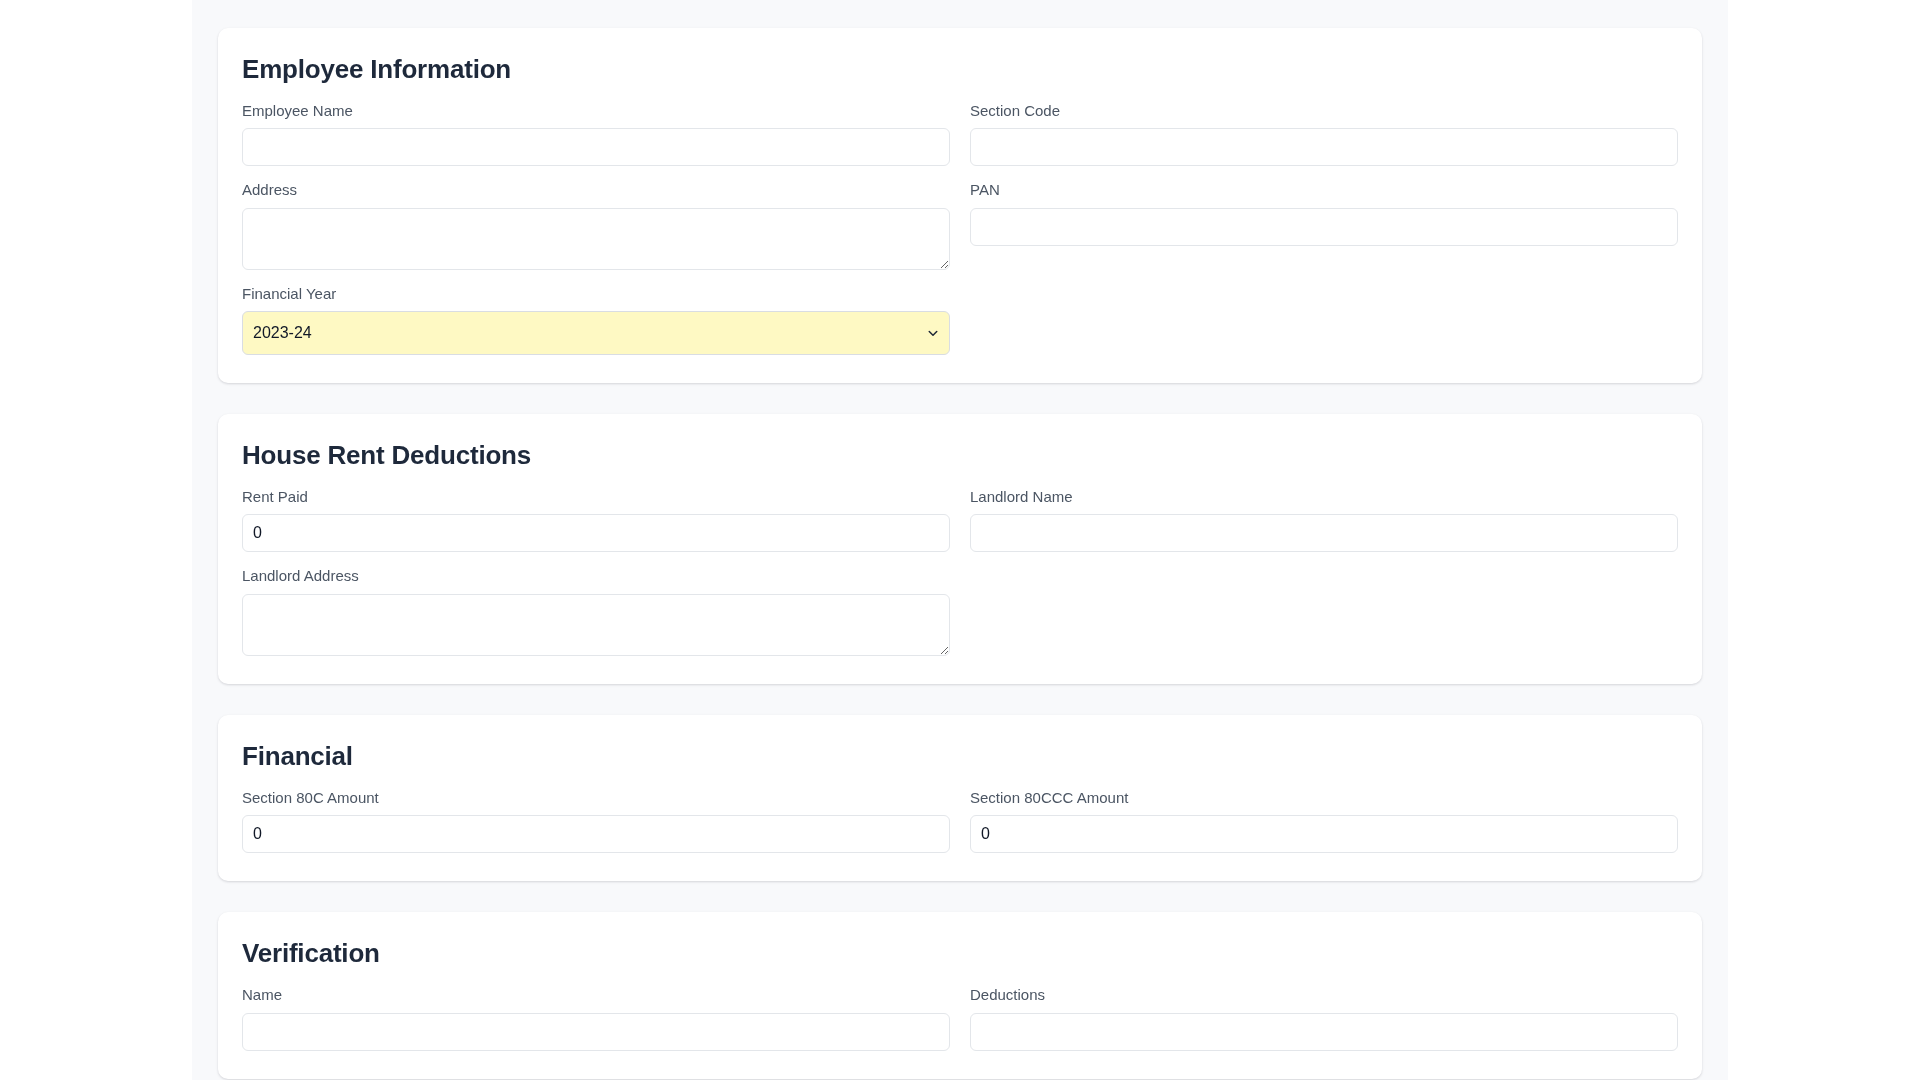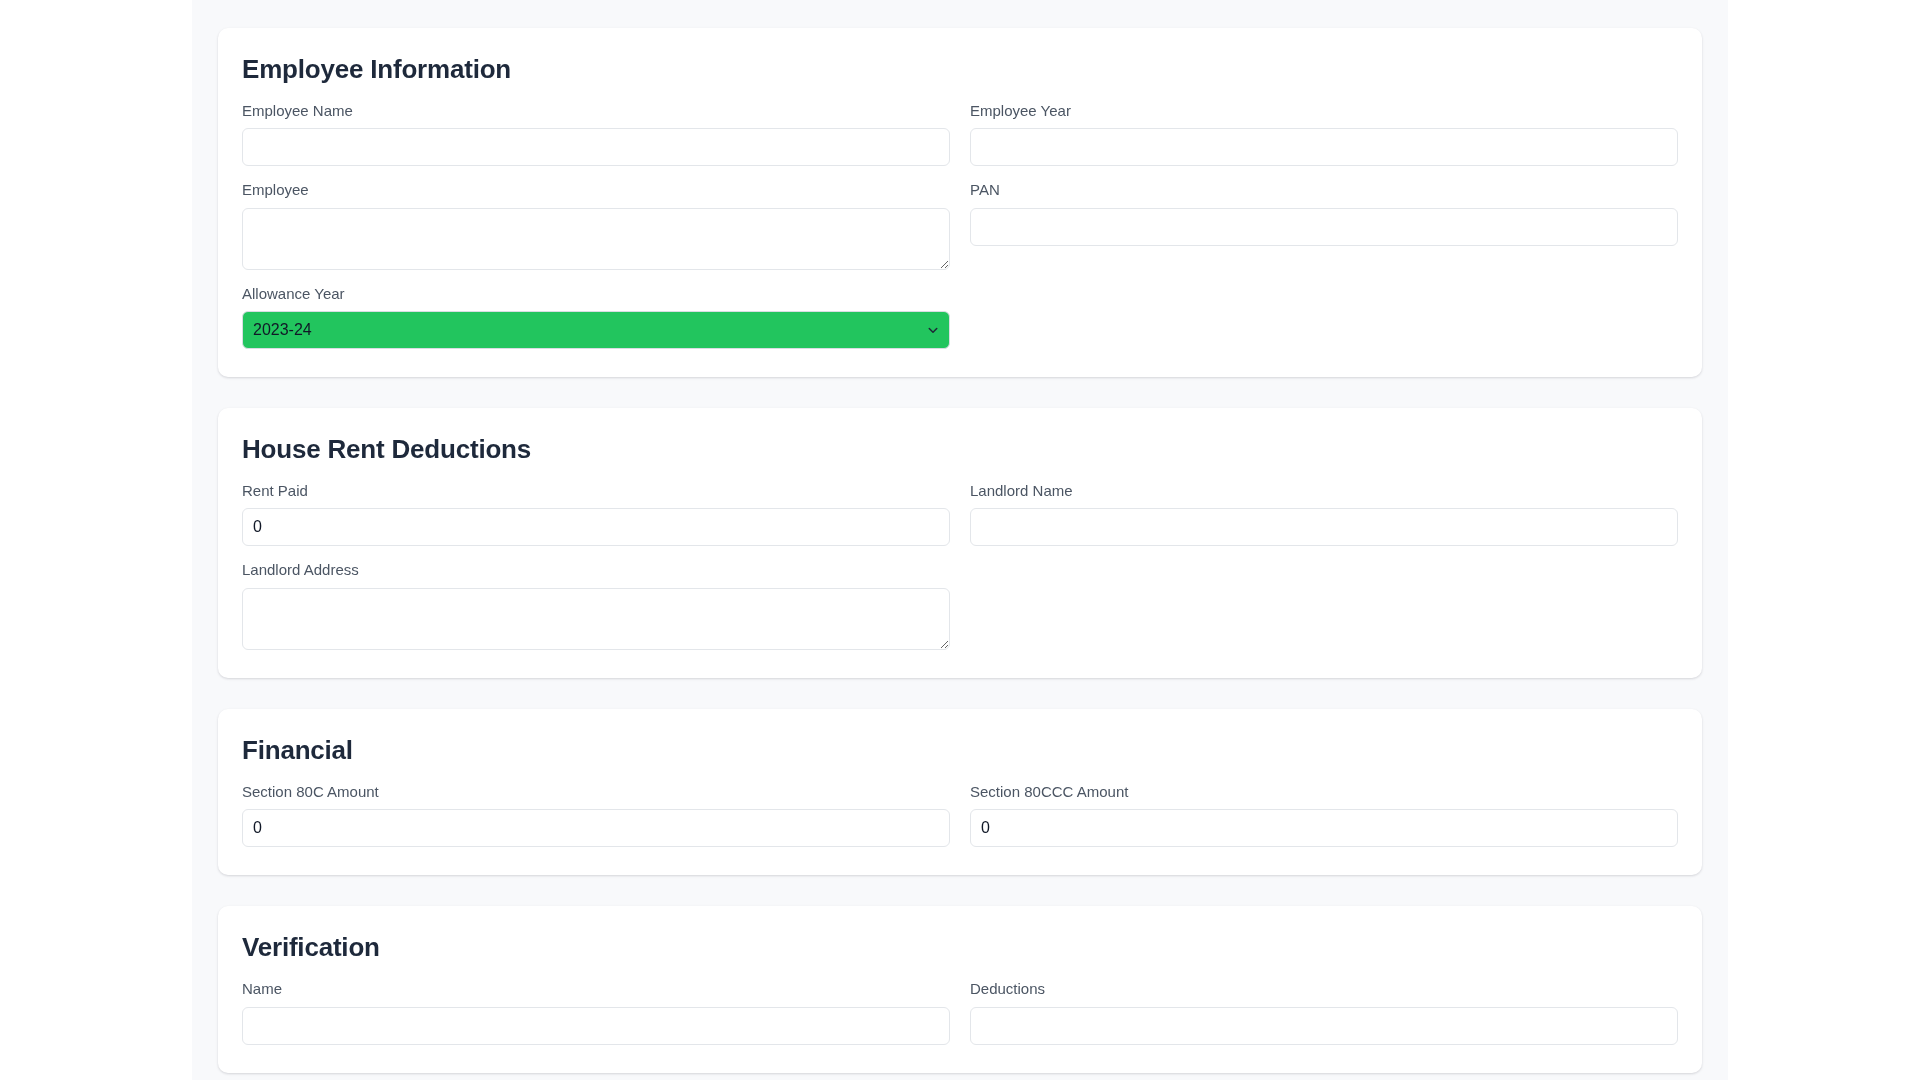--- a/index.html
+++ b/index.html
@@ -111,24 +111,24 @@
     display: block;
   }
 
   .select-wrap {
     position: relative;
     width: 100%;
   }
 
   .field-select {
     width: 100%;
-    height: 38px;
+    height: 44px;
     border: 1px solid #d9dde3;
     border-radius: 6px;
-    background: #22c55e;
+    background: #fef9c3;
     font-family: "Liberation Sans", sans-serif;
     font-size: 16px;
     color: #111827;
     padding: 0 30px 0 10px;
     outline: none;
     appearance: none;
     -webkit-appearance: none;
   }
 
   .select-chevron {
@@ -150,37 +150,37 @@
   <div class="form-viewport">
     <div class="form-stack" id="form-stack">
         <div class="card">
           <h2 class="card-title">Employee Information</h2>
           <div class="row">
             <div class="col">
               <label class="field-label">Employee Name</label>
               <input type="text" class="field-input" placeholder="" style="">
             </div>
             <div class="col">
-              <label class="field-label">Employee Year</label>
-              <input type="text" class="field-input" placeholder="" style="">
-            </div>
-          </div>
-          <div class="row">
-            <div class="col">
-              <label class="field-label">Employee</label>
+              <label class="field-label">Section Code</label>
+              <input type="text" class="field-input" placeholder="" style="">
+            </div>
+          </div>
+          <div class="row">
+            <div class="col">
+              <label class="field-label">Address</label>
               <textarea class="field-textarea" placeholder="" style=""></textarea>
             </div>
             <div class="col">
               <label class="field-label">PAN</label>
               <input type="text" class="field-input" placeholder="" style="">
             </div>
           </div>
           <div class="row">
             <div class="col">
-              <label class="field-label">Allowance Year</label>
+              <label class="field-label">Financial Year</label>
               <div class="select-wrap"><select class="field-select"><option>2023-24</option></select><svg viewBox="0 0 16 16" class="select-chevron" fill="none">
                   <path d="M3 6 L8 11 L13 6" stroke="currentColor" stroke-width="2" stroke-linecap="round" stroke-linejoin="round"></path>
                 </svg></div>
             </div>
             <div class="col empty"></div>
           </div>
         </div>
         <div class="card">
           <h2 class="card-title">House Rent Deductions</h2>
           <div class="row">

